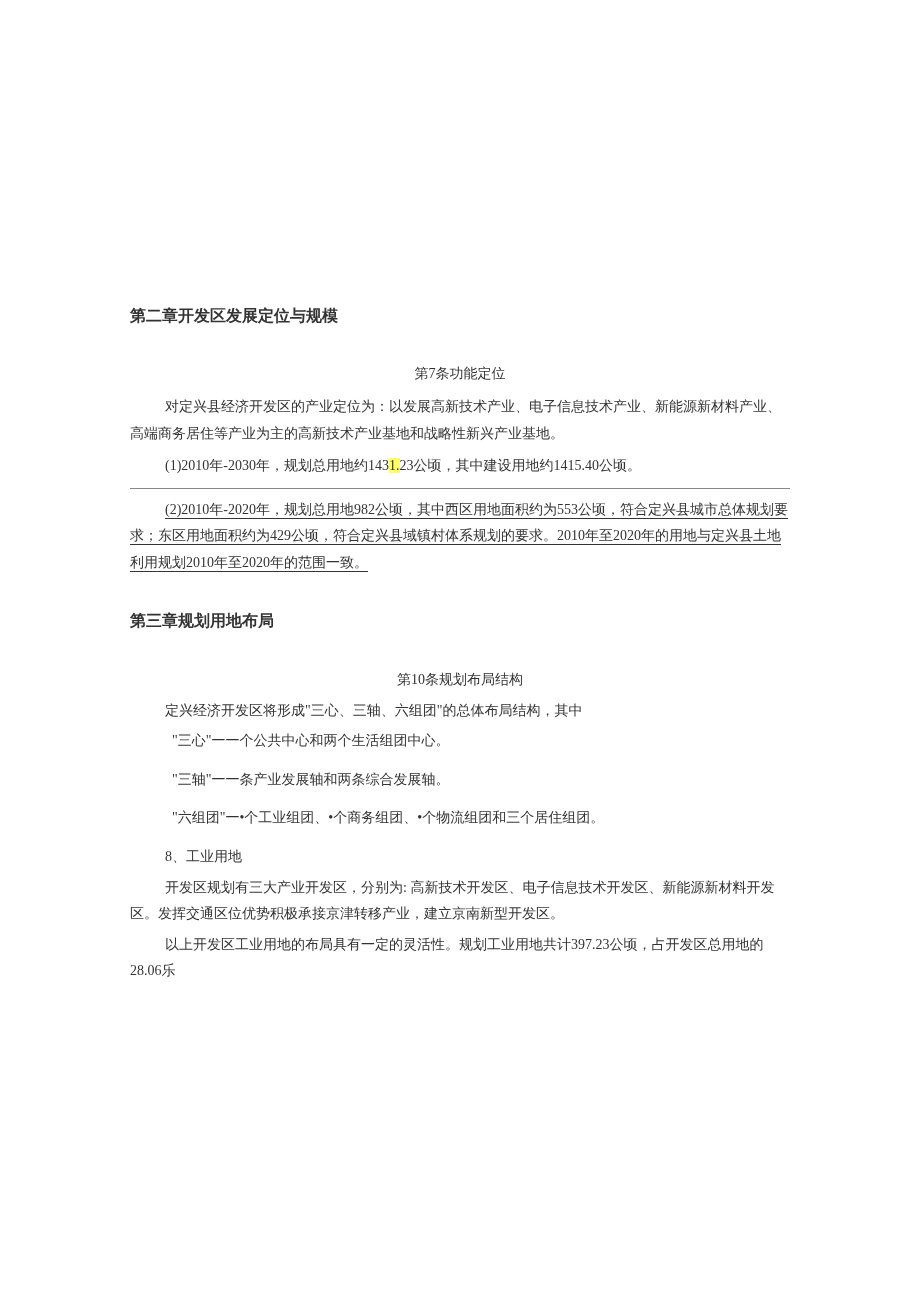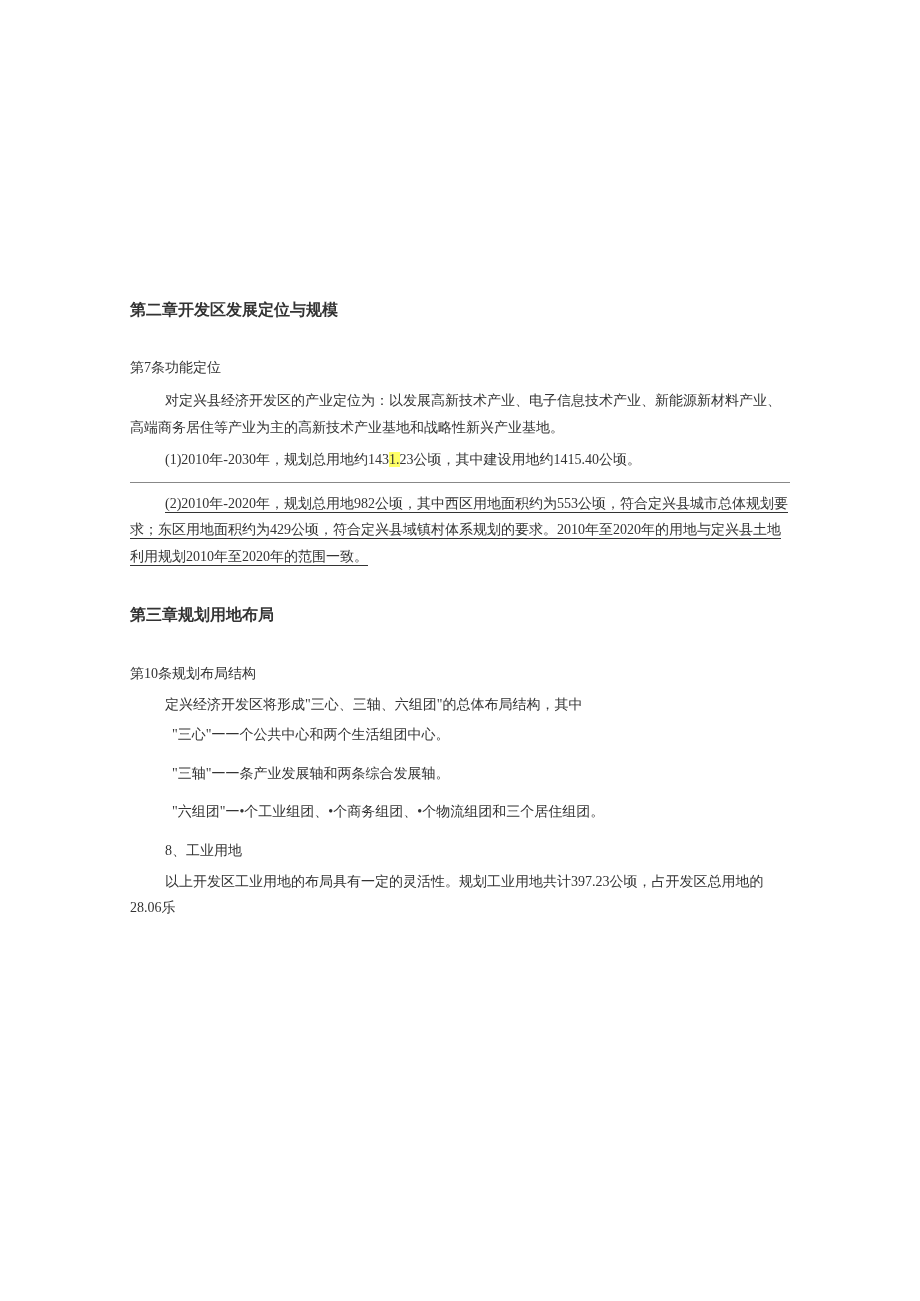--- a/index.html
+++ b/index.html
@@ -13,29 +13,30 @@
       font-size: 14px;
       line-height: 1.9;
       color: #333;
       width: 920px;
       min-height: 1301px;
       padding: 285px 130px 100px 130px;
     }
     .chapter-title {
       font-size: 16px;
       margin-bottom: 30px;
-      margin-top: 10px;
+      margin-top: 16px;
     }
     .chapter-title.mt {
       margin-top: 30px;
       font-family: Liberation Mono, monospace;
     }
     .article-title {
       font-size: 14px;
       margin-bottom: 4px;
+      text-align: center;
     }
     .para {
       text-indent: 2.5em;
       margin-bottom: 4px;
     }
     .para-more-indent {
       text-indent: 3em;
       margin-bottom: 12px;
     }
     .highlight {
@@ -80,14 +81,15 @@
 <div class="block">
   <div class="article-title">第10条规划布局结构</div>
   <div class="para">定兴经济开发区将形成"三心、三轴、六组团"的总体布局结构，其中</div>
   <div class="para-more-indent">"三心"一一个公共中心和两个生活组团中心。</div>
   <div class="para-more-indent">"三轴"一一条产业发展轴和两条综合发展轴。</div>
   <div class="para-more-indent">"六组团"一•个工业组团、•个商务组团、•个物流组团和三个居住组团。</div>
 </div>
 
 <div class="block">
   <div class="para">8、工业用地</div>
+  <div class="para">开发区规划有三大产业开发区，分别为: 高新技术开发区、电子信息技术开发区、新能源新材料开发区。发挥交通区位优势积极承接京津转移产业，建立京南新型开发区。</div>
   <div class="para">以上开发区工业用地的布局具有一定的灵活性。规划工业用地共计397.23公顷，占开发区总用地的28.06乐</div>
 </div>
 
 </body></html>

